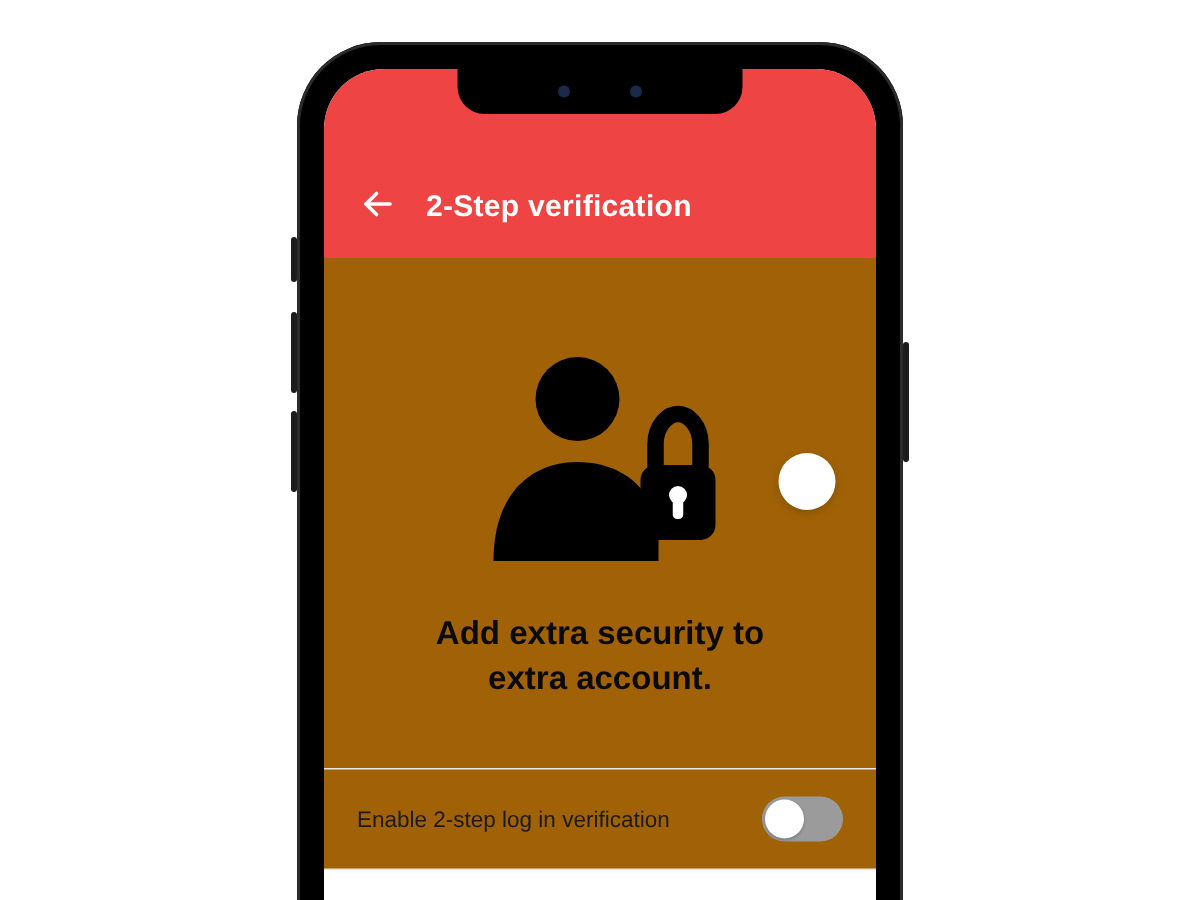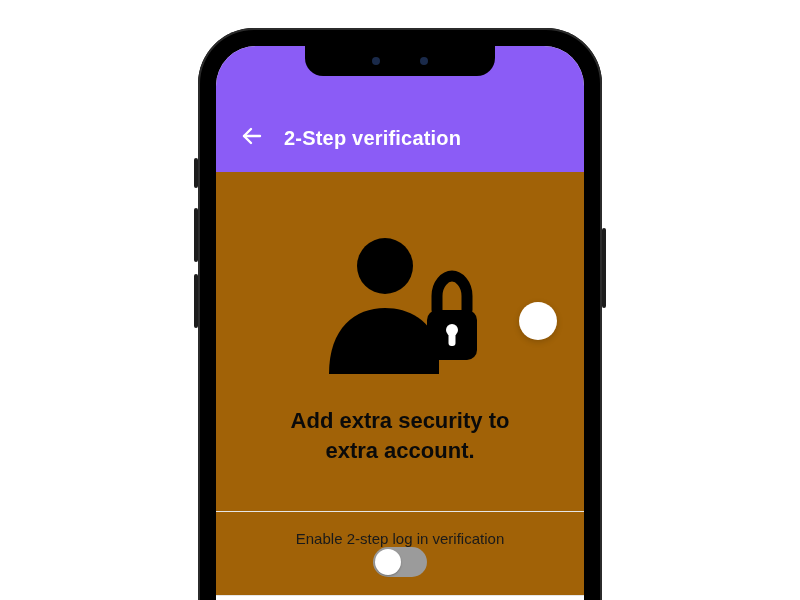--- a/index.html
+++ b/index.html
@@ -71,21 +71,21 @@
     background: #1c1c1c;
     border-radius: 3px;
   }
   .side-left-1 { left: -4px; top: 130px; width: 4px; height: 30px; }
   .side-left-2 { left: -4px; top: 180px; width: 4px; height: 54px; }
   .side-left-3 { left: -4px; top: 246px; width: 4px; height: 54px; }
   .side-right  { right: -4px; top: 200px; width: 4px; height: 80px; }
 
   
   .app-header {
-    background: #8b5cf6;
+    background: #ef4444;
     color: #fff;
     height: 126px;
     display: flex;
     align-items: flex-end;
     padding: 0 22px 22px 22px;
     gap: 18px;
   }
   .back-btn {
     width: 28px;
     height: 28px;
@@ -135,21 +135,20 @@
   .divider {
     margin-top: 46px;
     border-top: 1px solid #e6e6e6;
   }
   .toggle-row {
     display: flex;
     align-items: center;
     justify-content: space-between;
     padding: 18px 22px;
     border-bottom: 1px solid #e6e6e6;
-    flex-direction: column;
   }
   .toggle-label {
     font-size: 15px;
     color: #1a1a1a;
     text-align: left;
   }
   .switch {
     width: 54px;
     height: 30px;
     background: #9b9b9b;

